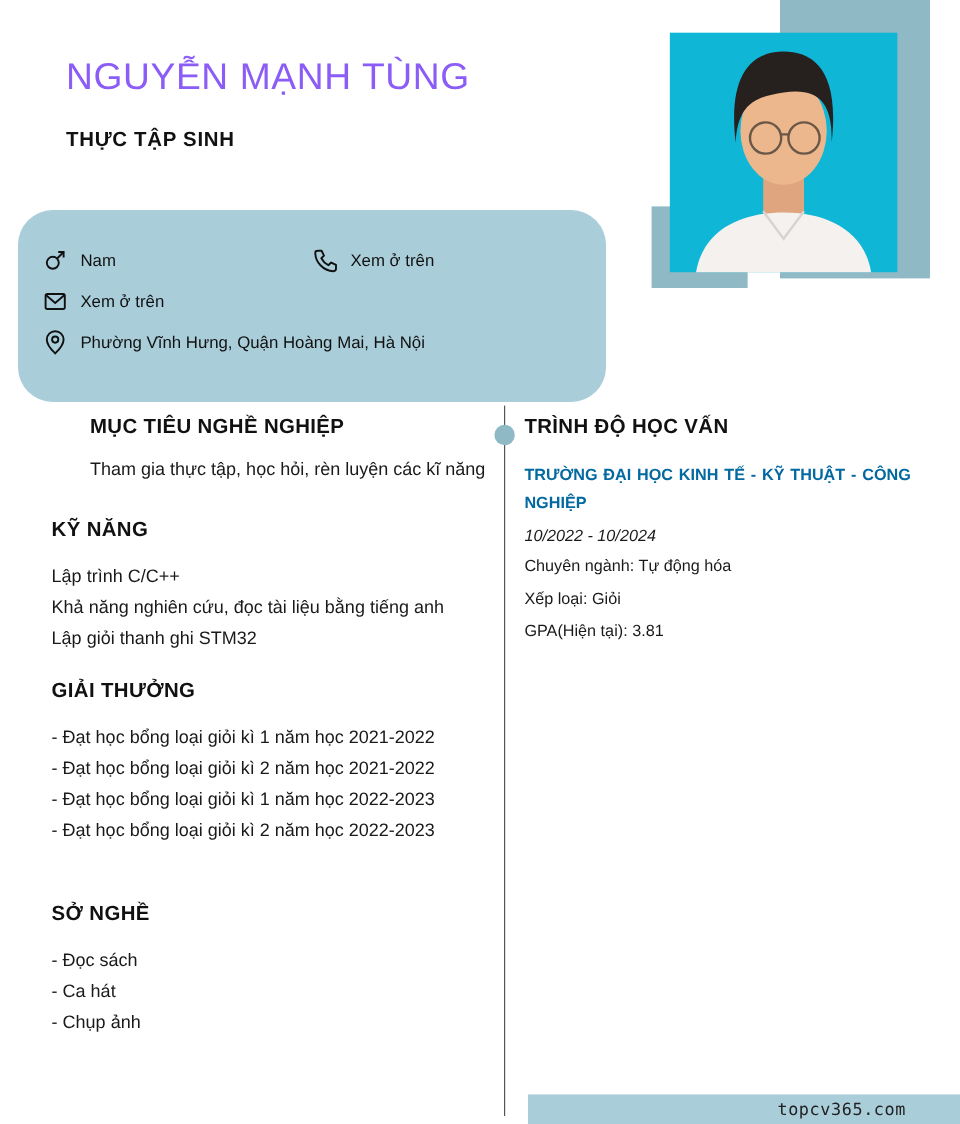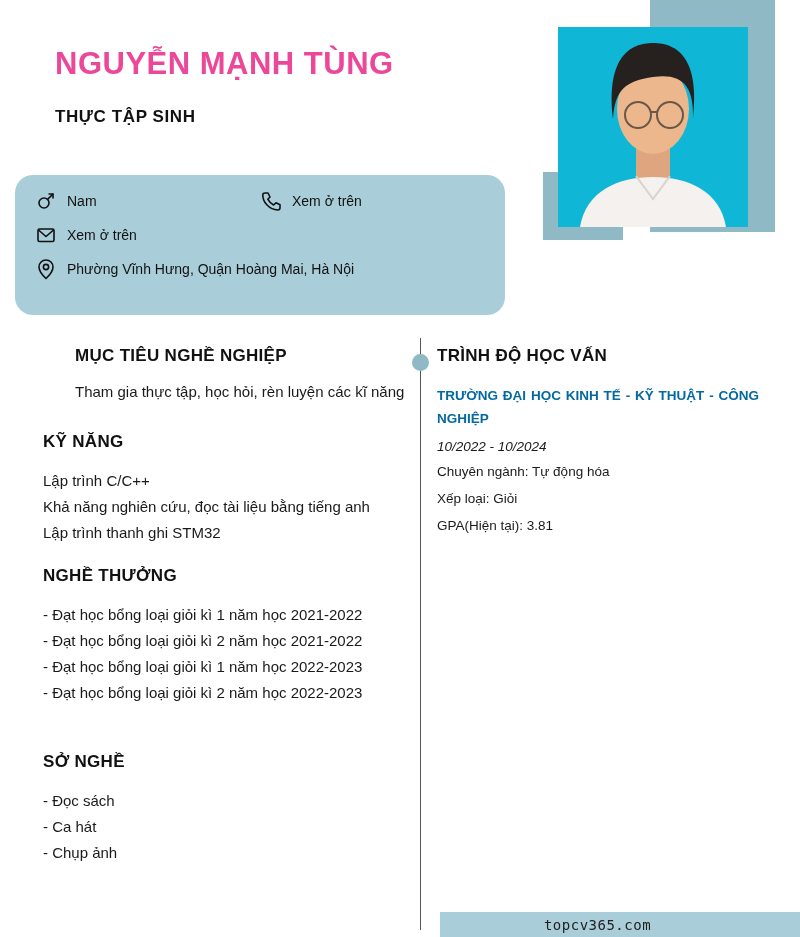--- a/index.html
+++ b/index.html
@@ -36,42 +36,42 @@
     left: 558px; top: 27px; width: 190px; height: 200px;
     z-index: 2;
   }
   .photo svg { display: block; width: 100%; height: 100%; }
 
   
   .name {
     position: absolute;
     left: 55px; top: 46px;
     font-size: 31px;
-    font-weight: 700;
+    font-weight: 400;
     letter-spacing: 0.5px;
-    color: #ec4899;
+    color: #8b5cf6;
     z-index: 3;
   }
   .job-title {
     position: absolute;
     left: 55px; top: 107px;
     font-size: 17px;
     font-weight: 700;
     letter-spacing: 0.6px;
     color: #111;
   }
 
   
   .info-panel {
     position: absolute;
     left: 15px; top: 175px;
-    width: 490px; height: 140px;
+    width: 490px; height: 160px;
     background: var(--accent-panel, #a9cdd9);
-    border-radius: 18px;
-    padding: 11px 20px 0 20px;
+    border-radius: 29px;
+    padding: 27px 20px 0 20px;
     display: grid;
     grid-template-columns: 225px 1fr;
     grid-auto-rows: 30px;
     row-gap: 4px;
     align-items: center;
     z-index: 0;
   }
   .info-item {
     display: flex;
     align-items: center;
@@ -138,21 +138,21 @@
   .edu-row { font-size: 13.5px; margin-bottom: 12px; }
 
   
   .footer-bar {
     position: absolute;
     left: 440px; top: 912px;
     width: 360px; height: 25px;
     background: var(--accent-panel, #a9cdd9);
     display: flex;
     align-items: center;
-    justify-content: center;
+    justify-content: flex-end;
     padding-right: 45px;
   }
   .footer-bar span {
     font-family: "DejaVu Sans Mono", "Liberation Mono", monospace;
     font-size: 14px;
     letter-spacing: 0.5px;
     color: #222;
   }
 </style>
 </head>
@@ -216,25 +216,25 @@
 
   <div class="sec sec-objective">
     <h3>MỤC TIÊU NGHỀ NGHIỆP</h3>
     <p>Tham gia thực tập, học hỏi, rèn luyện các kĩ năng</p>
   </div>
 
   <div class="sec sec-skills">
     <h3>KỸ NĂNG</h3>
     <div class="line">Lập trình C/C++</div>
     <div class="line">Khả năng nghiên cứu, đọc tài liệu bằng tiếng anh</div>
-    <div class="line">Lập trình thanh ghi STM32</div>
+    <div class="line">Lập giỏi thanh ghi STM32</div>
   </div>
 
   <div class="sec sec-awards">
-    <h3>NGHỀ THƯỞNG</h3>
+    <h3>GIẢI THƯỞNG</h3>
     <div class="line">- Đạt học bổng loại giỏi kì 1 năm học 2021-2022</div>
     <div class="line">- Đạt học bổng loại giỏi kì 2 năm học 2021-2022</div>
     <div class="line">- Đạt học bổng loại giỏi kì 1 năm học 2022-2023</div>
     <div class="line">- Đạt học bổng loại giỏi kì 2 năm học 2022-2023</div>
   </div>
 
   <div class="sec sec-hobbies">
     <h3>SỞ NGHỀ</h3>
     <div class="line">- Đọc sách</div>
     <div class="line">- Ca hát</div>

